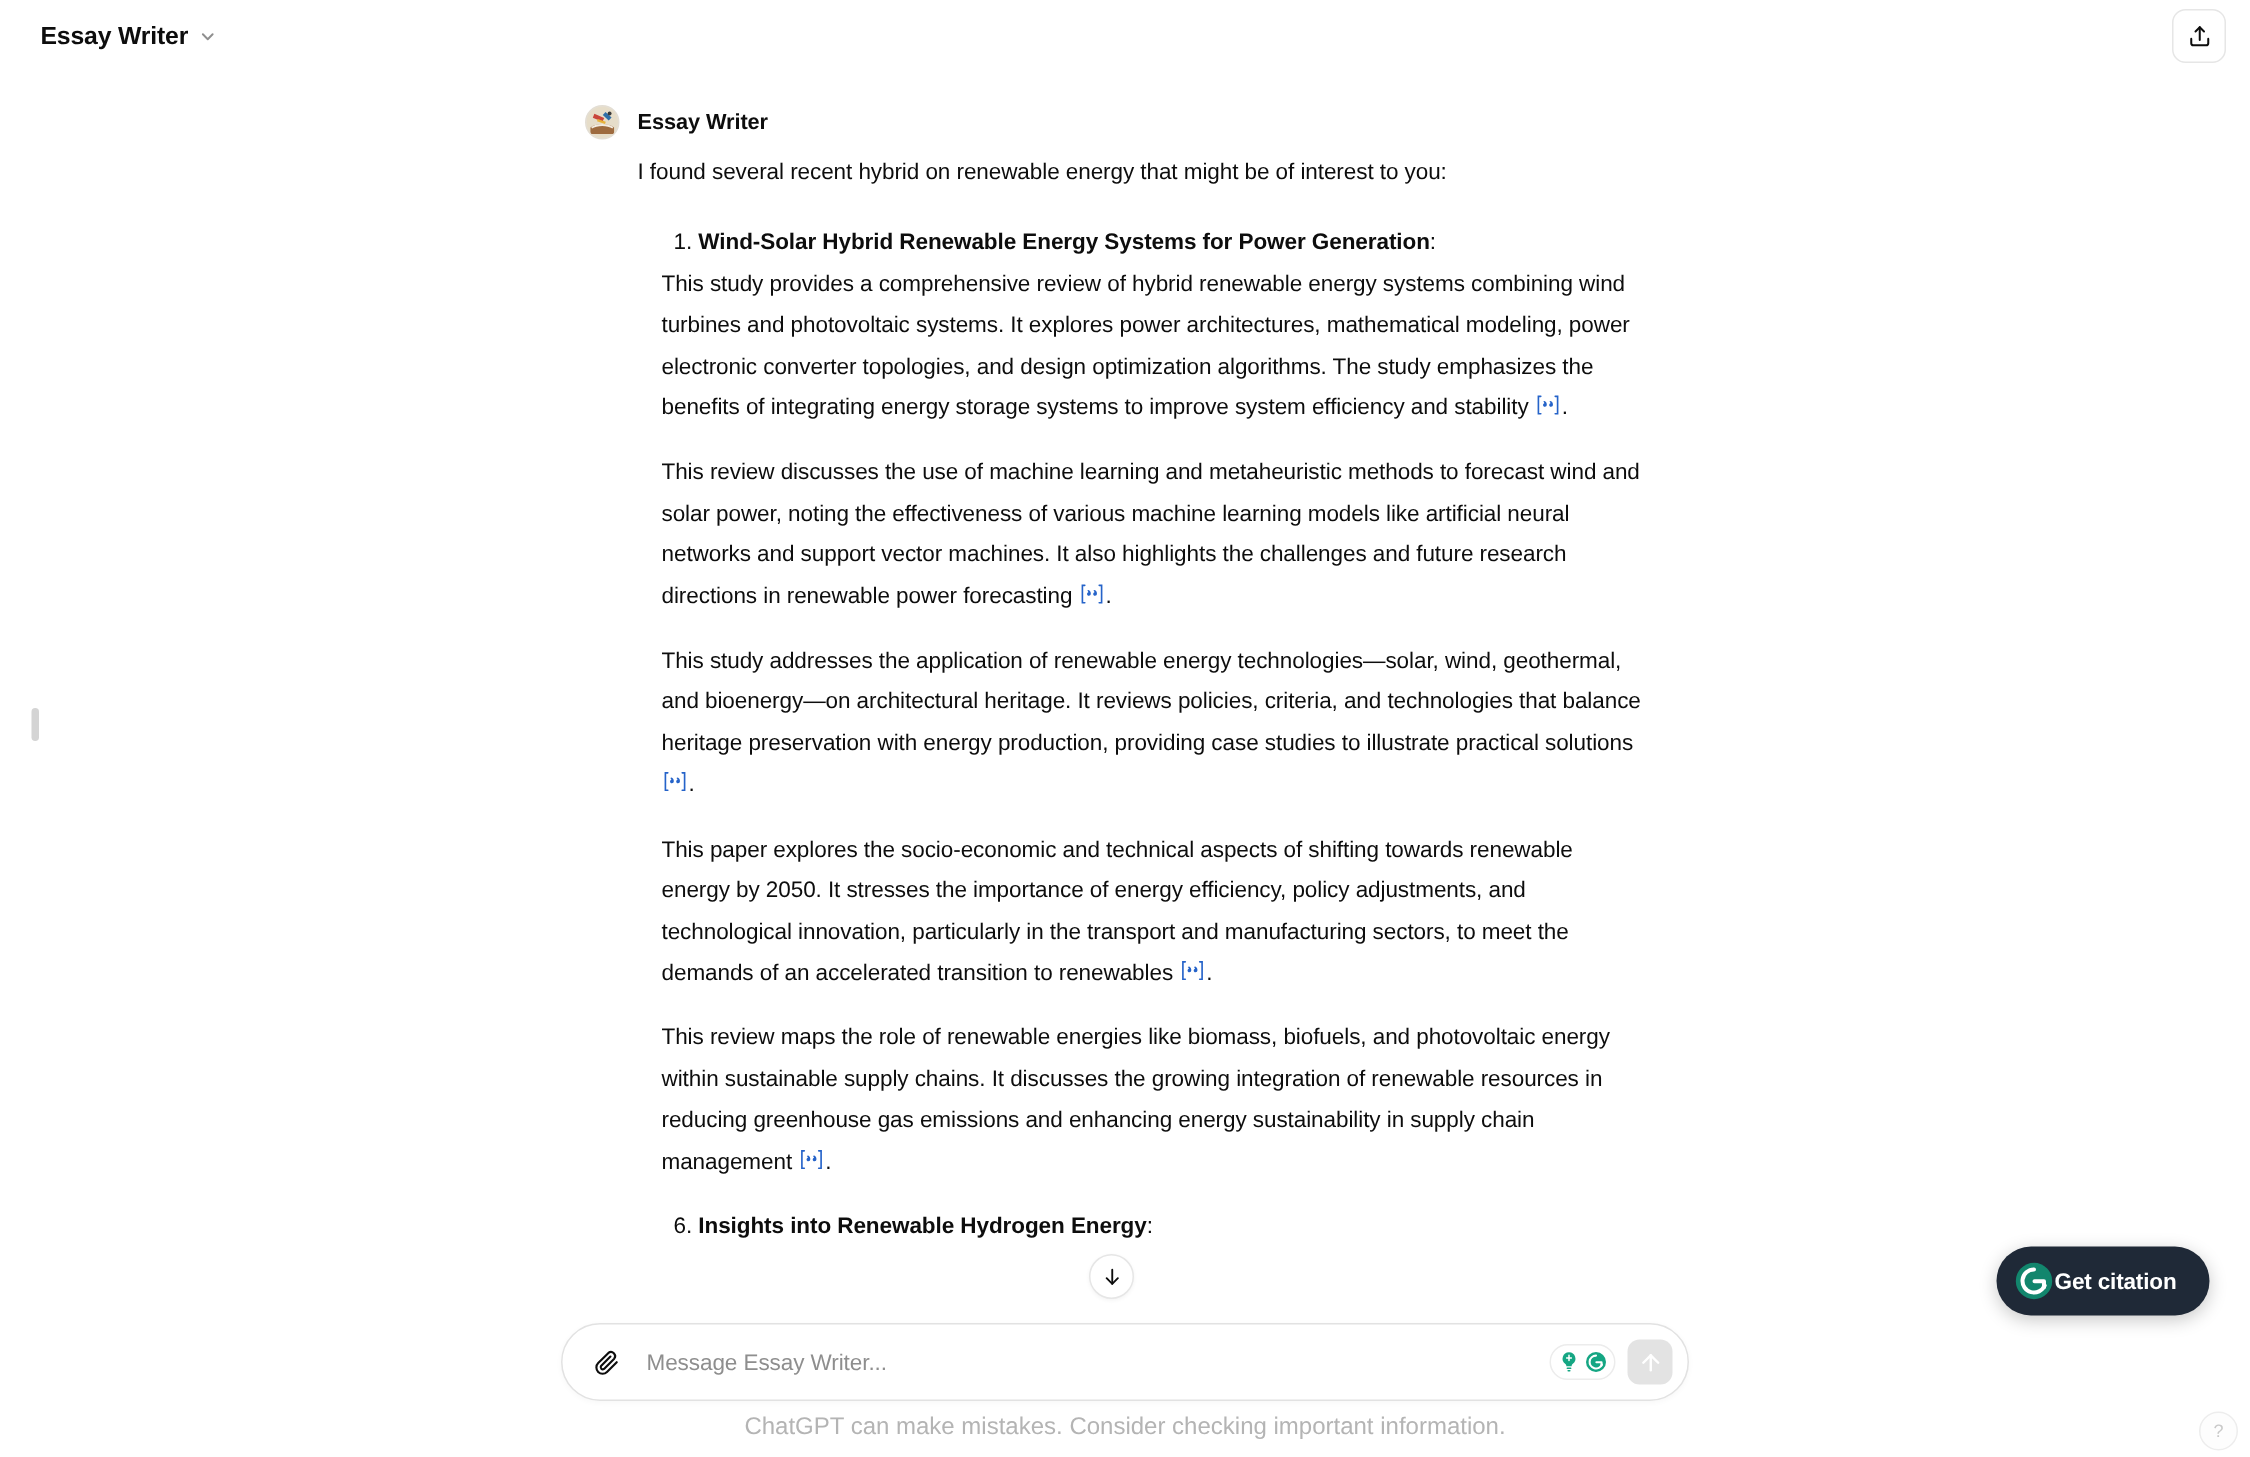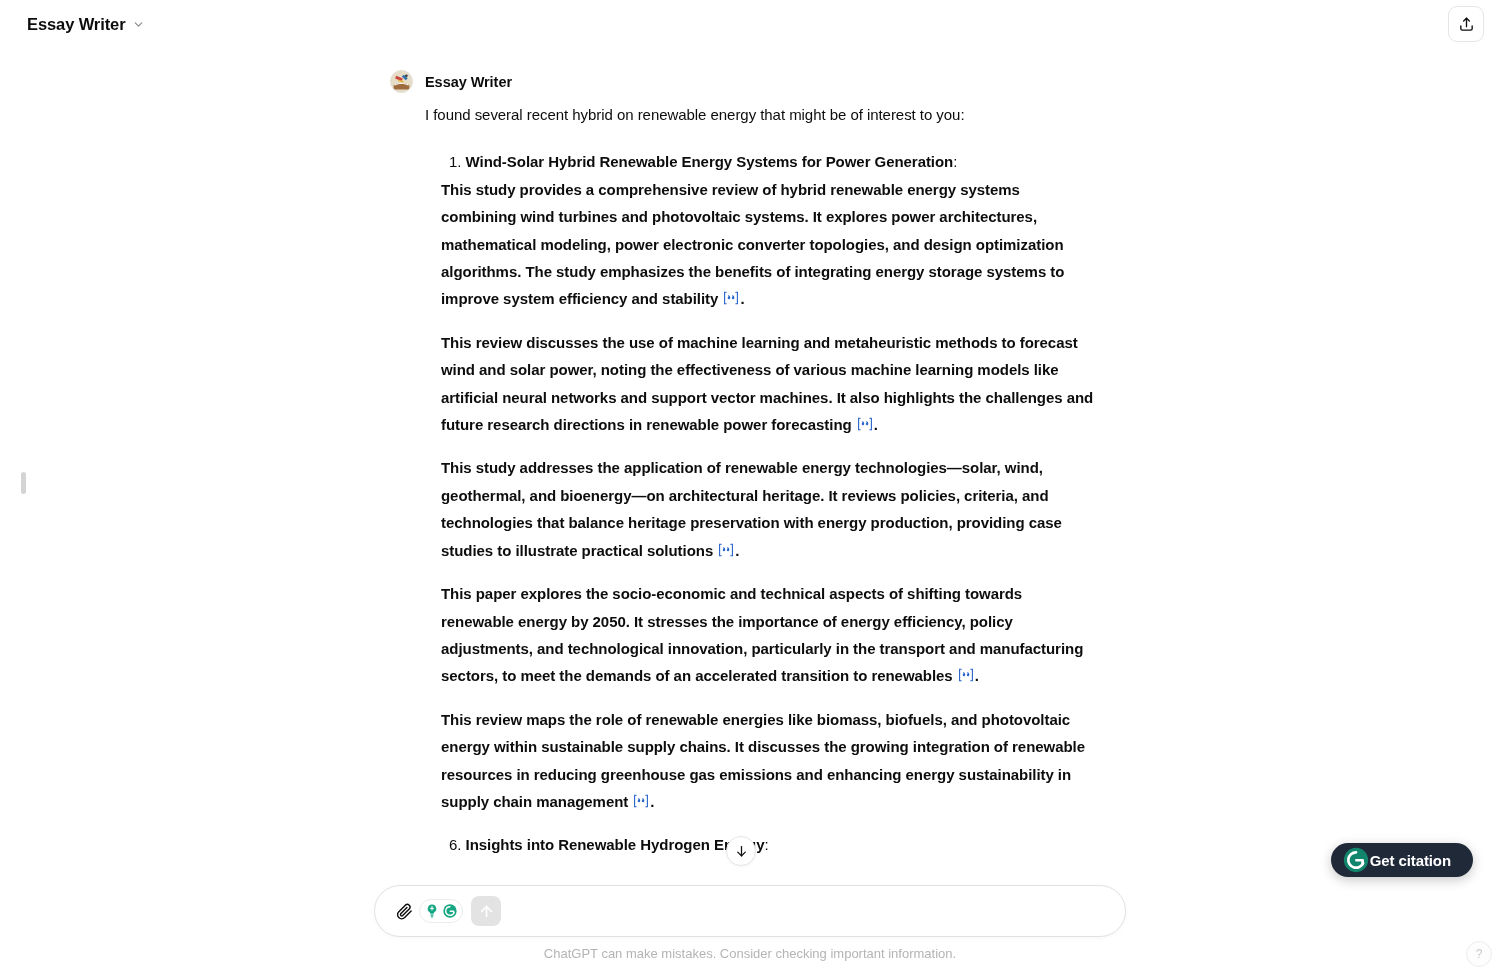--- a/index.html
+++ b/index.html
@@ -120,21 +120,21 @@
 
   .intro { margin-bottom: 20px; }
 
   .num-list { list-style: none; }
   .num-item { margin: 16px; }
   .item-title {
     text-indent: 8px;
     font-weight: 400;
   }
   .item-title b { font-weight: 700; }
-  .item-body { font-weight: 700; }
+  .item-body { font-weight: 400; }
 
   
   .cite {
     display: inline-flex;
     align-items: center;
     justify-content: center;
     vertical-align: baseline;
     position: relative;
     top: 1px;
     width: 16px; height: 14px;
@@ -225,32 +225,32 @@
     display: flex;
     align-items: center;
     justify-content: center;
     cursor: default;
     flex: 0 0 30px;
   }
   .send-btn svg { width: 17px; height: 17px; color: #ffffff; }
 
   .disclaimer {
     text-align: center;
-    font-size: 13px;
+    font-size: 16px;
     color: #b4b4b4;
     margin-top: 9px;
     letter-spacing: 0px;
   }
 
   
   .get-citation {
     position: absolute;
     right: 27px;
     bottom: 94px;
-    height: 34px;
+    height: 46px;
     background: #1f2937;
     border-radius: 23px;
     display: flex;
     align-items: center;
     padding: 0 22px 0 11px;
     cursor: pointer;
     box-shadow: 0 3px 12px rgba(0,0,0,0.22);
     z-index: 40;
   }
   .get-citation .glogo { width: 28px; height: 28px; display: block; flex: 0 0 28px; }
@@ -388,20 +388,21 @@
 </div>
 
 <div class="composer-wrap">
   <div class="composer">
     <div class="clip-btn">
       <svg viewBox="0 0 24 24" fill="none" stroke="currentColor" stroke-width="1.8" stroke-linecap="round" stroke-linejoin="round">
         <path d="M20.4 11.5l-8.2 8.2a5.2 5.2 0 0 1-7.4-7.4l8.6-8.6a3.5 3.5 0 0 1 4.9 4.9l-8.6 8.6a1.8 1.8 0 0 1-2.5-2.5l7.9-7.9"></path>
       </svg>
     </div>
 
+    <input class="msg-input" type="text" placeholder="Message Essay Writer..." style="">
 
     <div class="gram-pill">
       <svg viewBox="0 0 24 24">
         <path d="M12 2.2a6.4 6.4 0 0 0-3.6 11.7c.6.4.9 1 .9 1.7v.7h5.4v-.7c0-.7.3-1.3.9-1.7A6.4 6.4 0 0 0 12 2.2z" fill="#15a683"></path>
         <rect x="9.6" y="17.4" width="4.8" height="1.7" rx="0.85" fill="#15a683"></rect>
         <rect x="10.4" y="20" width="3.2" height="1.6" rx="0.8" fill="#15a683"></rect>
         <path d="M12 5.2v5.4M9.6 8h4.8" stroke="#ffffff" stroke-width="1.5" stroke-linecap="round"></path>
       </svg>
       <svg viewBox="0 0 24 24">
         <circle cx="12" cy="12" r="10" fill="#15a683"></circle>

